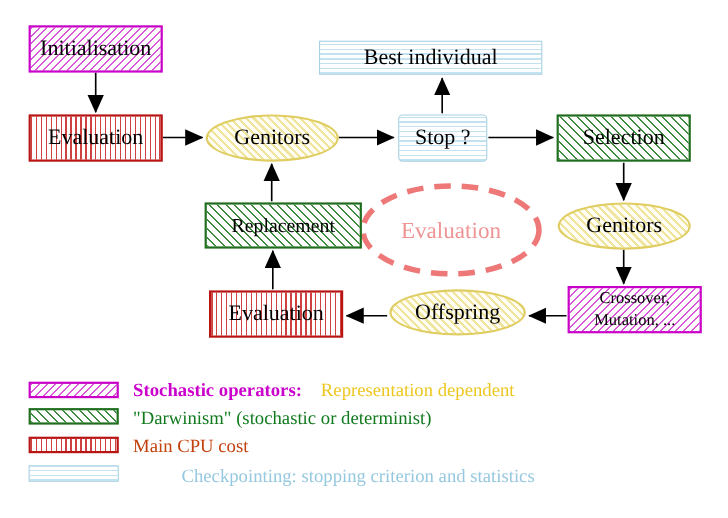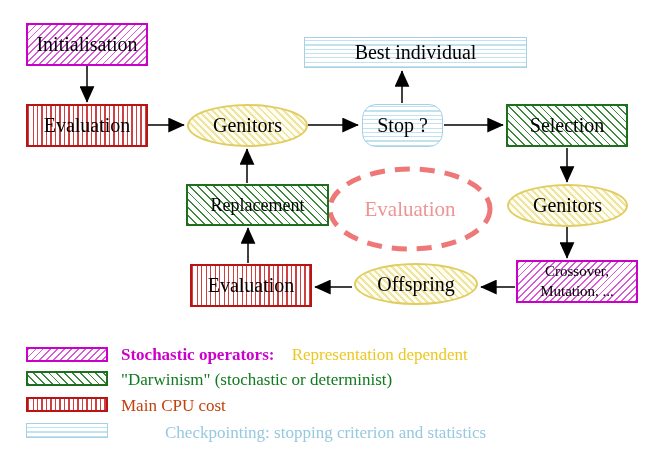--- a/index.html
+++ b/index.html
@@ -28,21 +28,21 @@
   }
   .stripe-cyan {
     border:1.5px solid #a5d1e3;
     background:repeating-linear-gradient(0deg,#c2e2f0 0,#c2e2f0 1.2px,#ffffff 1.2px,#ffffff 4.3px);
   }
   .hatch-yellow {
     border:2px solid #e0cd62;
     background:repeating-linear-gradient(45deg,#f0e59e 0,#f0e59e 2px,#fffdf4 2px,#fffdf4 5px);
   }
   .ellipse { border-radius:50%; }
-  .rounded { border-radius:14px; }
+  .rounded { border-radius:4px; }
   .two-line { flex-direction:column; font-size:15px; line-height:1.3; }
 
   .gen-label {
     position:absolute; display:flex; align-items:center; justify-content:center;
     color:#ef9494; font-size:21px; z-index:2;
   }
 
   .swatch { position:absolute; width:82px; height:15px; box-sizing:border-box; z-index:2; }
   .legend-text {
     position:absolute; font-size:17px; line-height:20px; white-space:nowrap; z-index:2;
@@ -86,21 +86,21 @@
   </div>
 
   <div class="node stripe-red" style="left:26px;top:104px;width:122px;height:43px">
     <span>Evaluation</span>
   </div>
 
   <div class="node hatch-yellow ellipse" style="left:187px;top:104px;width:121px;height:43px">
     <span>Genitors</span>
   </div>
 
-  <div class="node stripe-cyan" style="left:304px;top:37px;width:223px;height:31px">
+  <div class="node stripe-cyan" style="left:290px;top:37px;width:203px;height:31px">
     <span>Best individual</span>
   </div>
 
   <div class="node stripe-cyan rounded" style="left:362px;top:104px;width:81px;height:43px">
     <span>Stop ?</span>
   </div>
 
   <div class="node hatch-yellow ellipse" style="left:507px;top:184px;width:121px;height:43px">
     <span>Genitors</span>
   </div>

